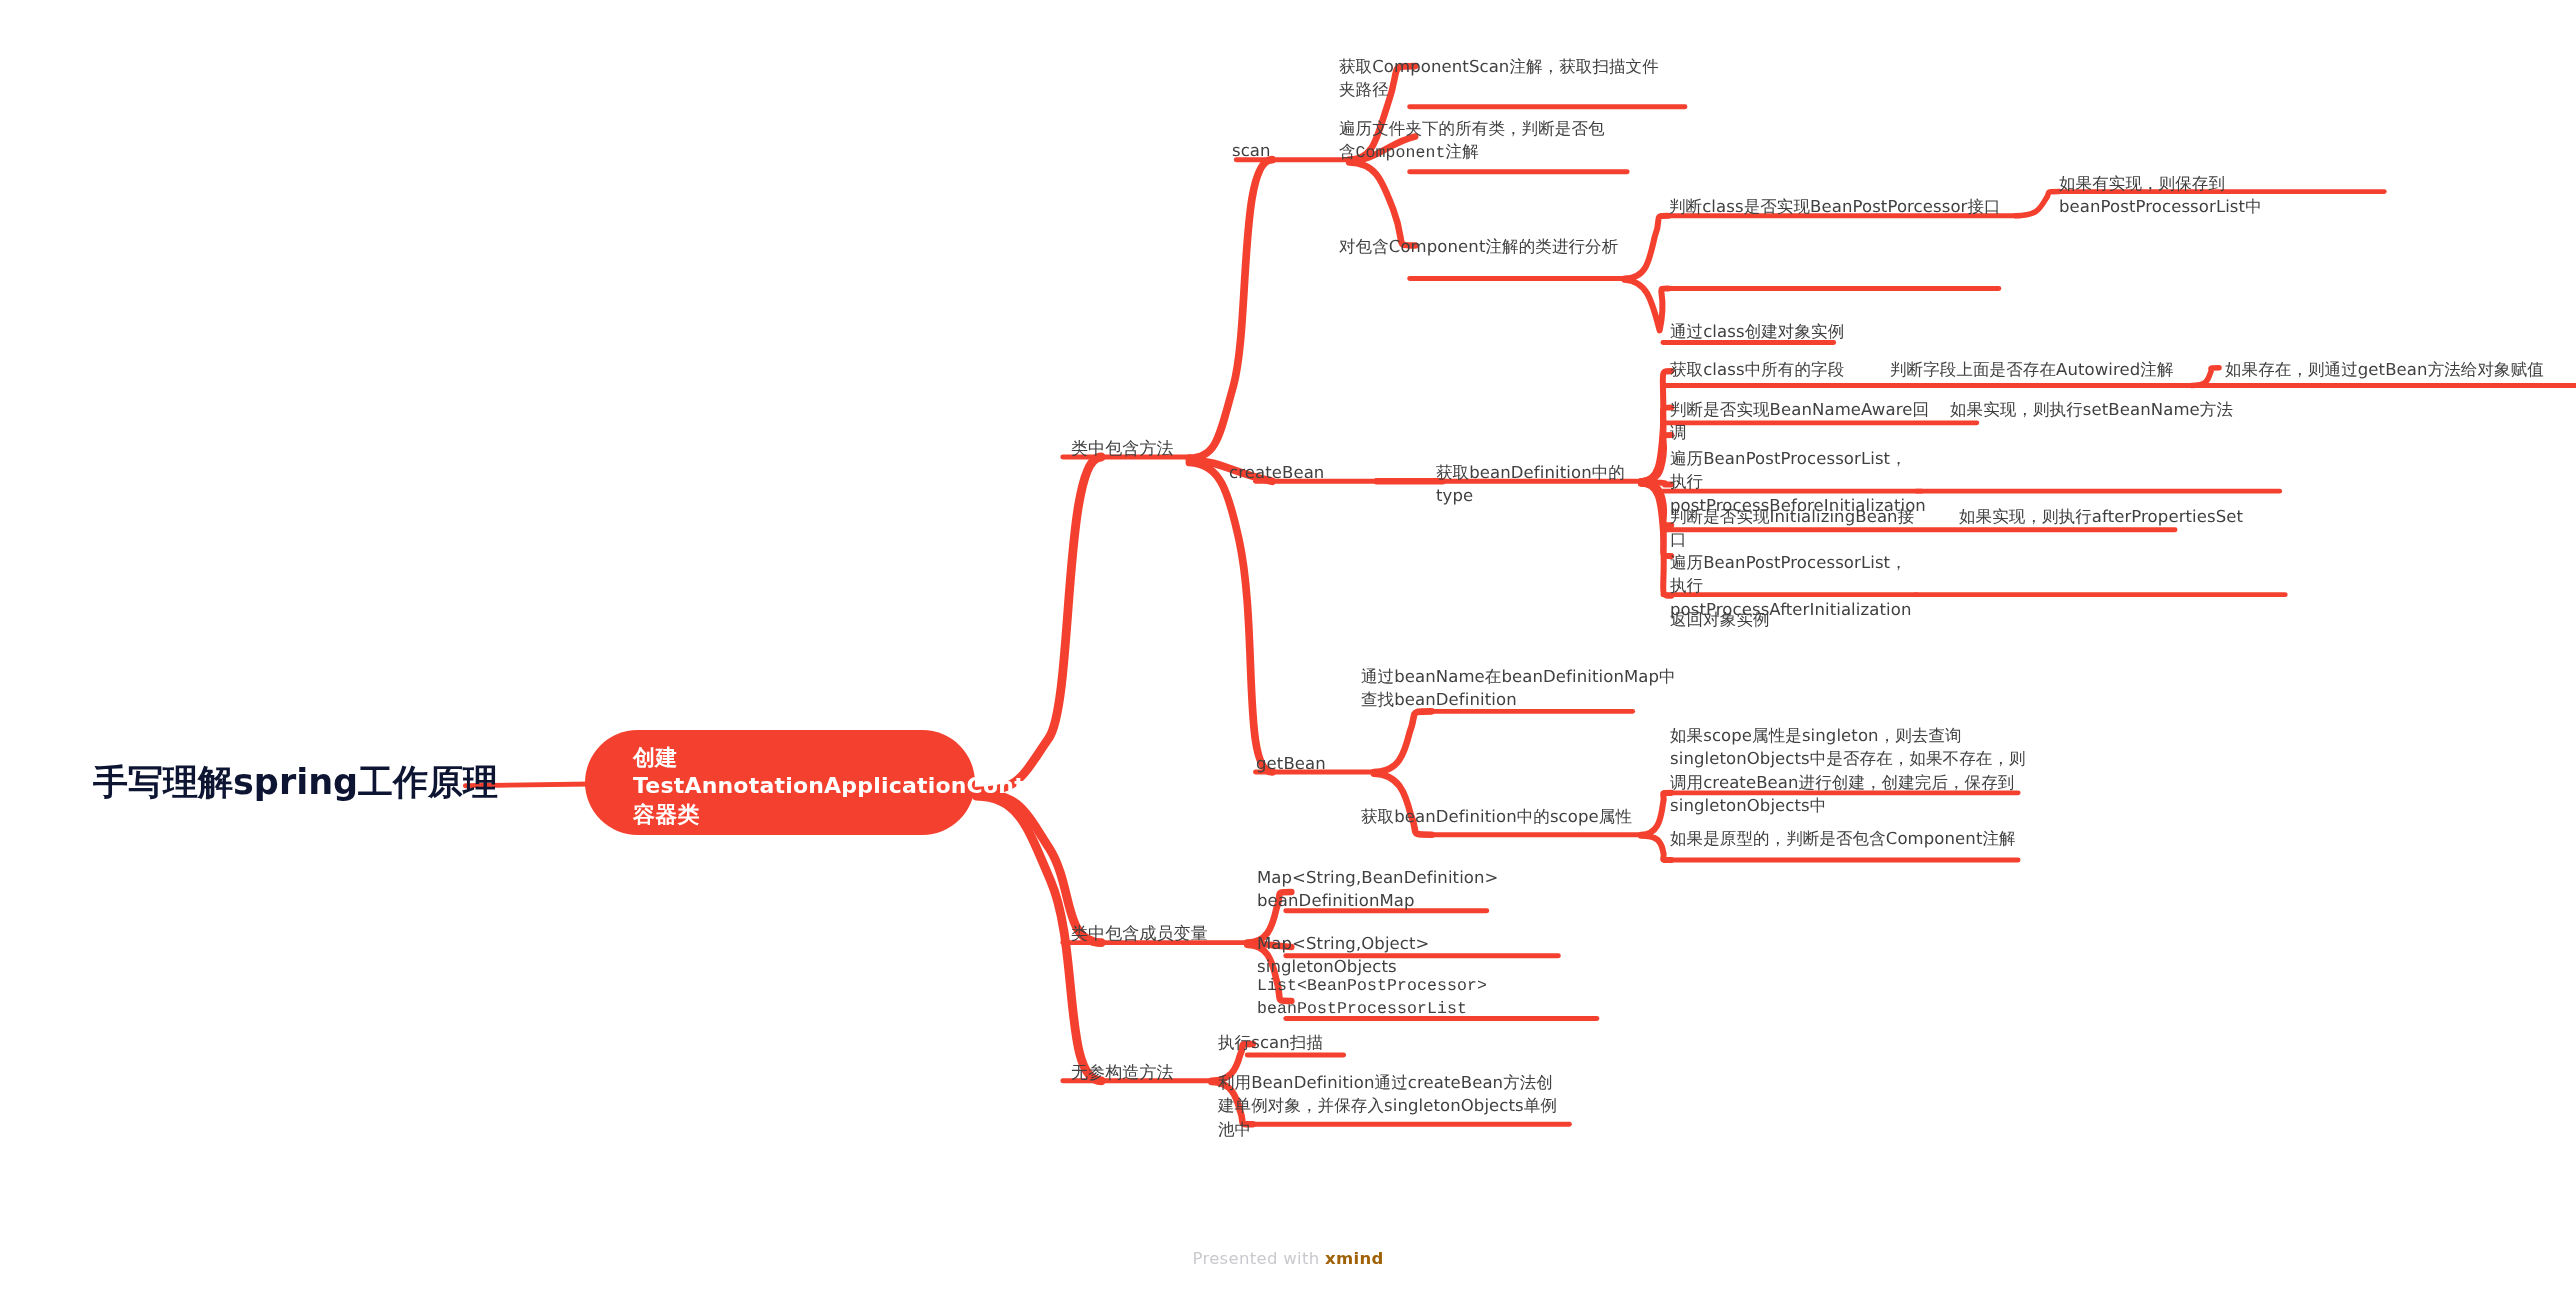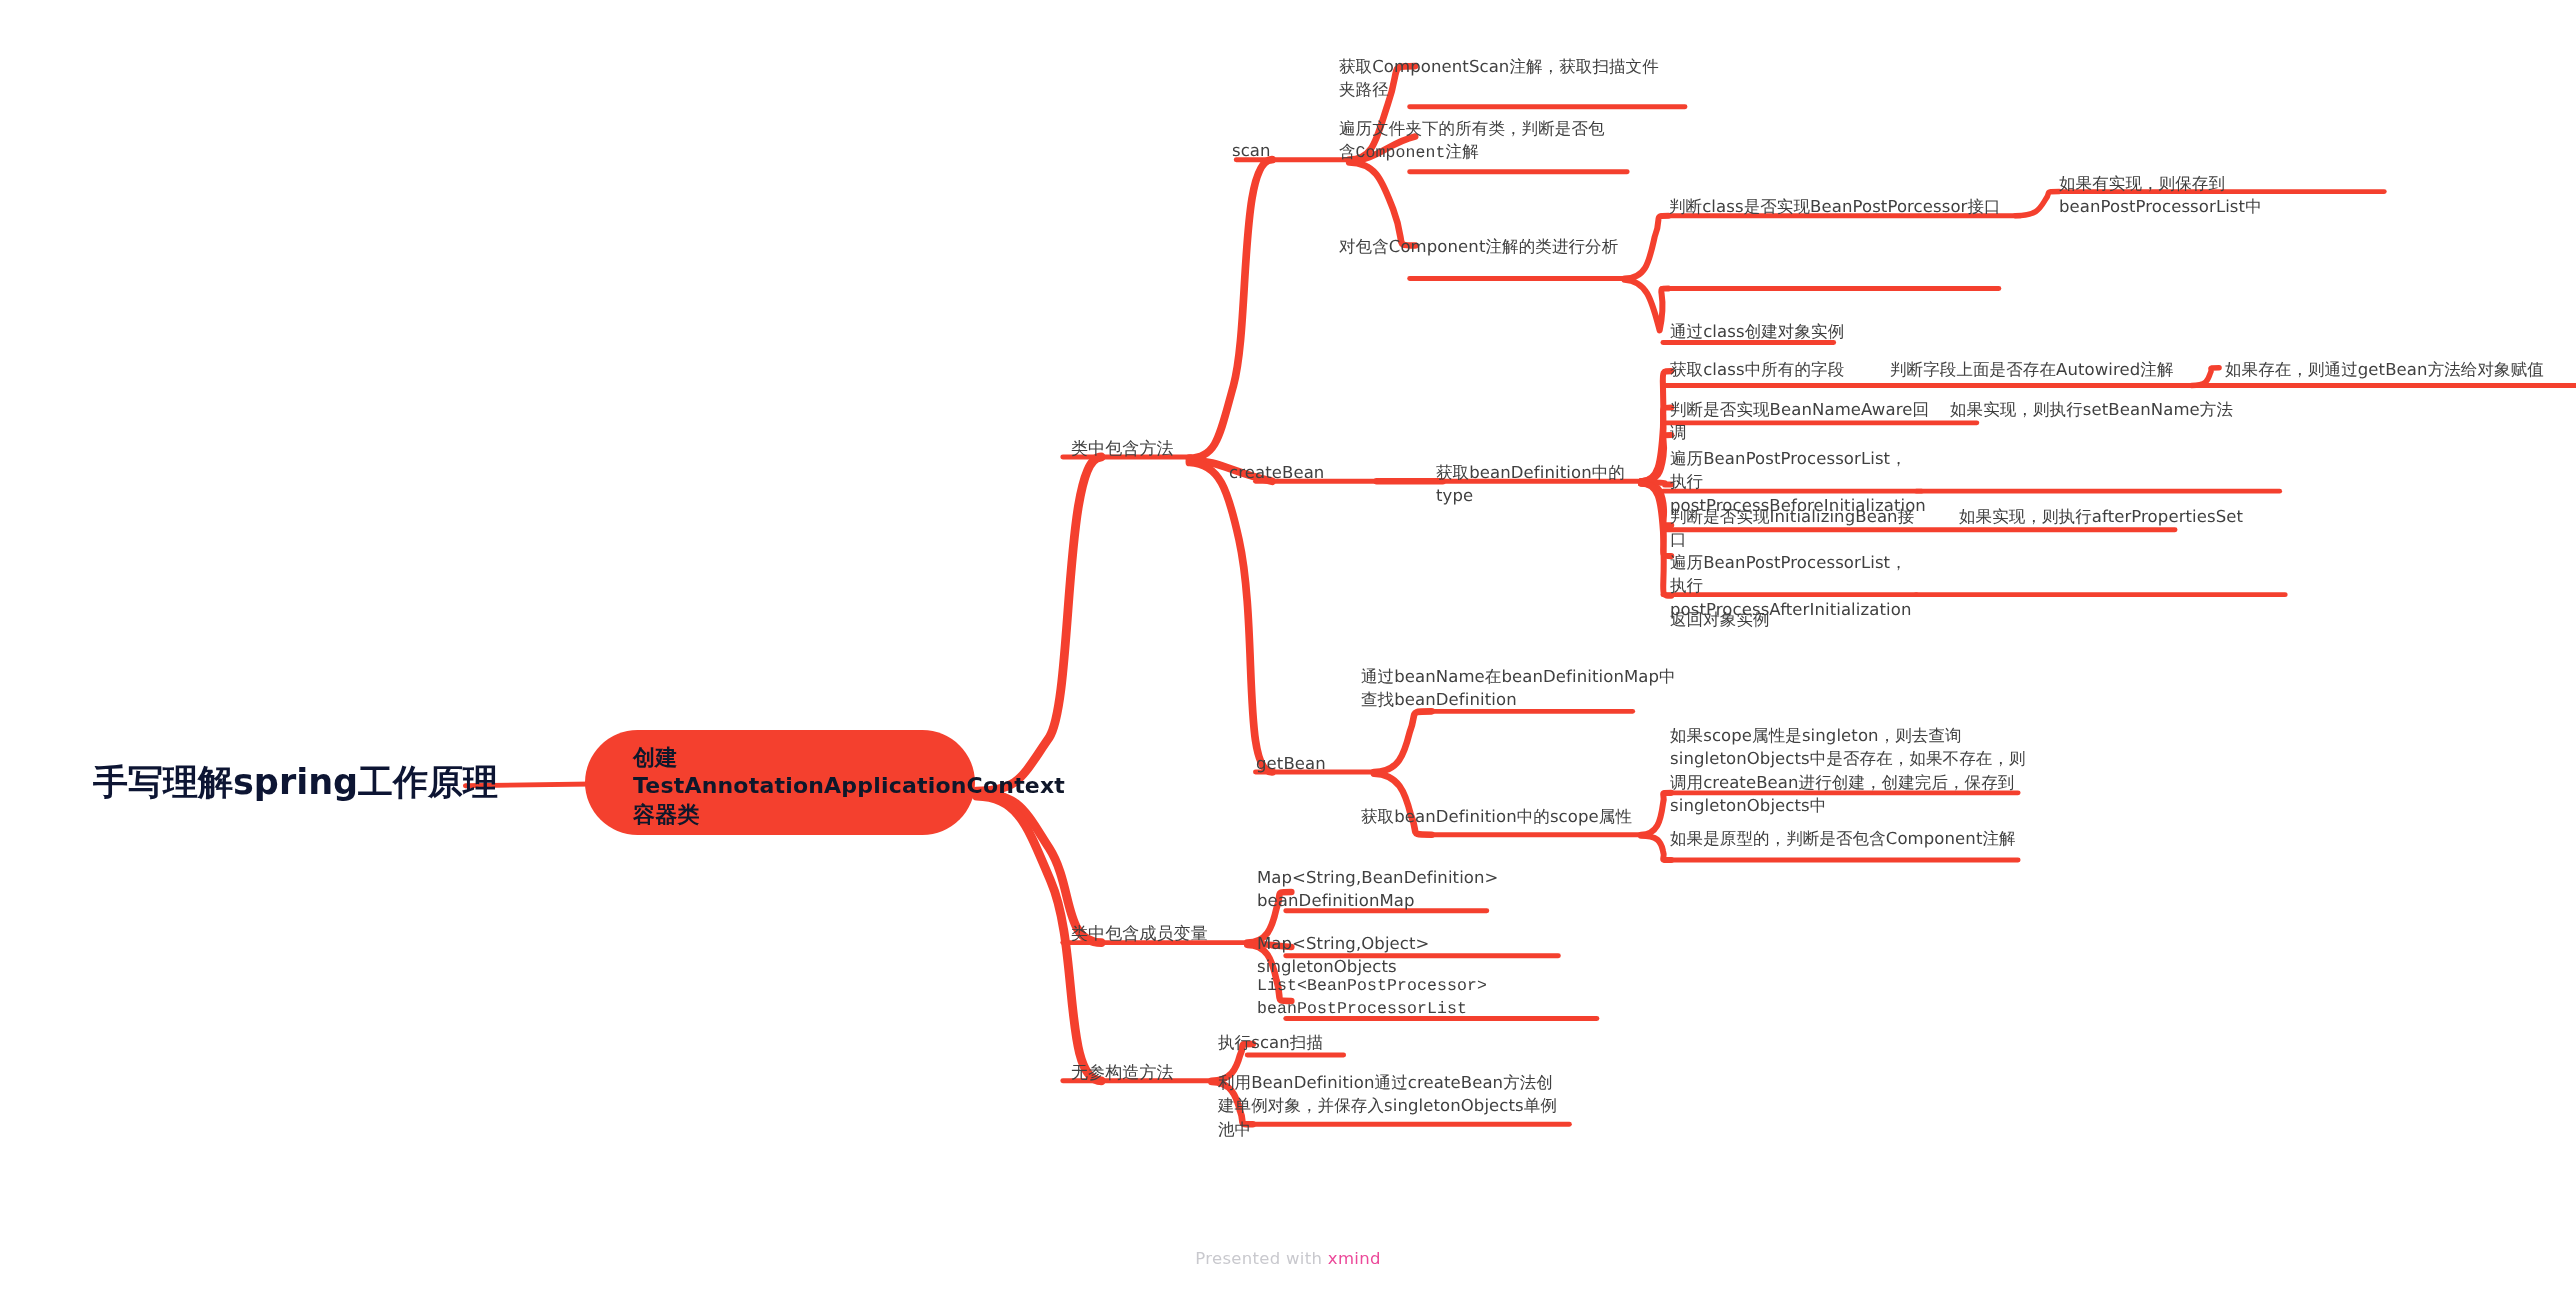--- a/index.html
+++ b/index.html
@@ -40,42 +40,42 @@
   #main-node{
     position:absolute;
     left:585px; top:730px;
     width:390px; height:105px;
     background:#F4402E;
     border-radius:53px;
     box-sizing:border-box;
     padding:14.3px 0 0 48px;
   }
   #main-node .mtext{
-    color:#0f172a;
+    color:#ffffff;
     font-size:22px;
     font-weight:700;
     line-height:1.28;
     letter-spacing:0.2px;
     white-space:pre-line;
     display:block;
     width:330px;
   }
 
   
   #watermark{
     position:absolute;
     left:0; right:0;
     top:1249px;
     text-align:center;
     font-size:16.5px;
     color:#C9C9CE;
     letter-spacing:0.3px;
     font-weight:400;
   }
-  #watermark b{color:#ec4899;font-weight:400;}
+  #watermark b{color:#a16207;font-weight:700;}
 </style>
 </head>
 <body>
 
 <div id="canvas">
 
   <svg id="wires" viewBox="0 0 4678 2352" xmlns="http://www.w3.org/2000/svg">
     <g fill="none" stroke="#F4402E" stroke-linecap="round" stroke-linejoin="round">
 
       <path d="M845,1427 L1075,1424" stroke-width="9"></path>

